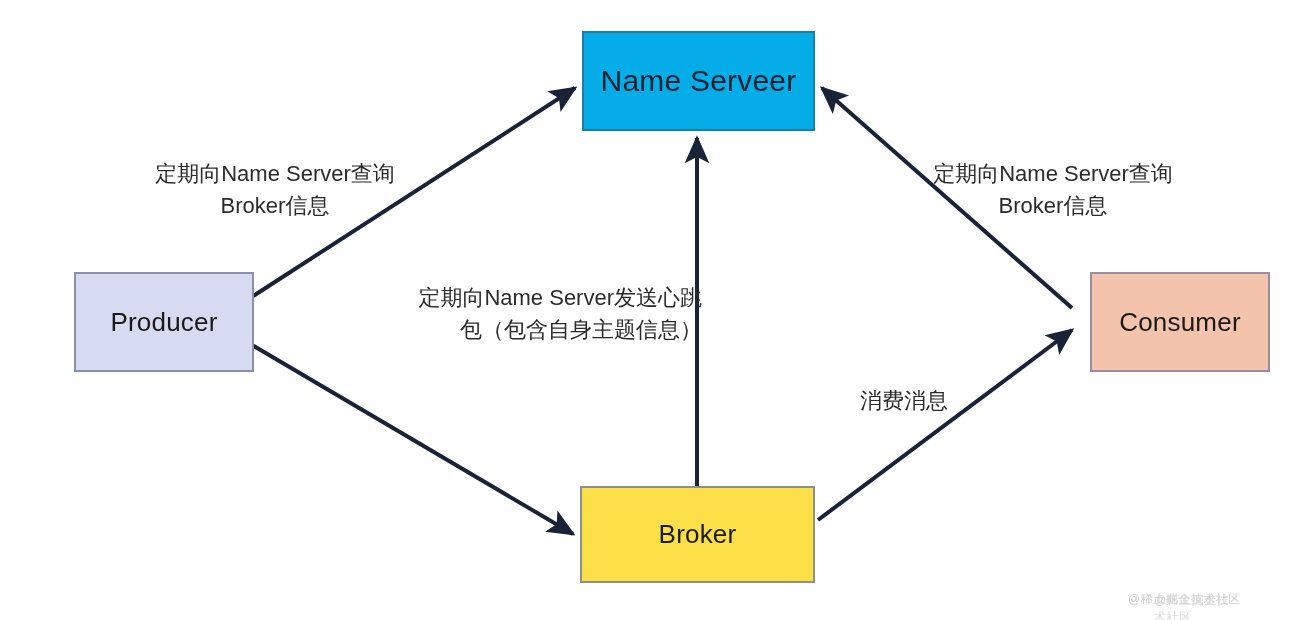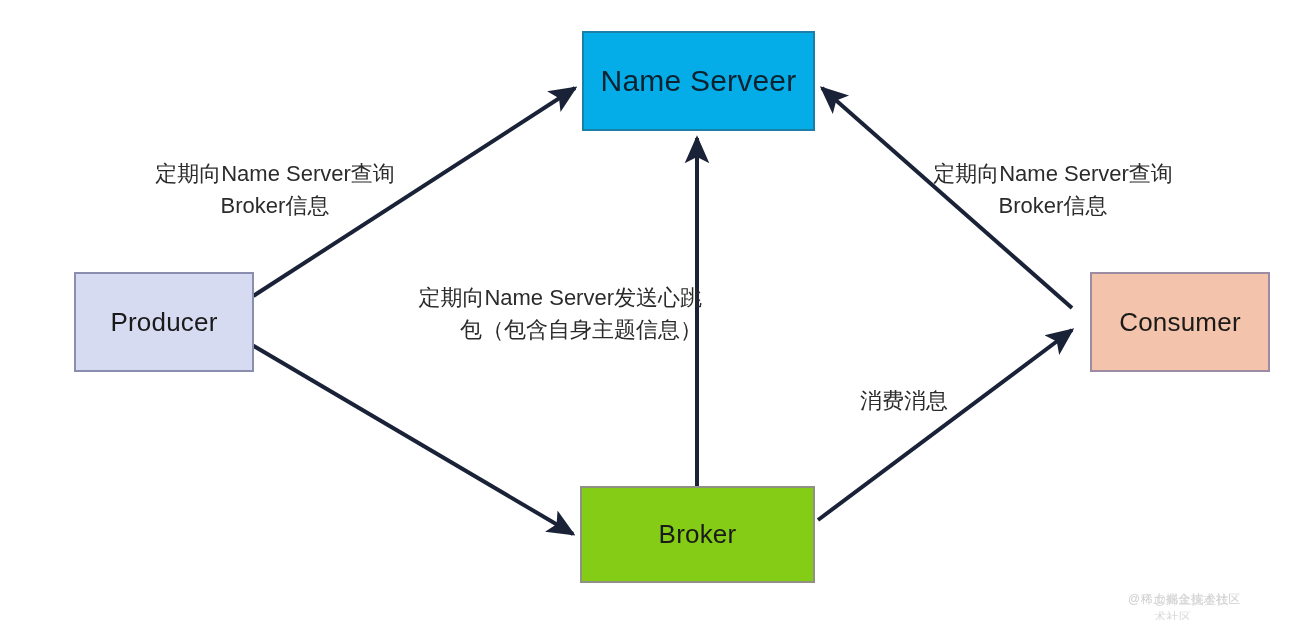--- a/index.html
+++ b/index.html
@@ -64,21 +64,21 @@
     border: 2px solid #9b8ba3;
     font-size: 26px;
     margin-left: 12px;
   }
 
   #node-broker {
     left: 580px;
     top: 486px;
     width: 235px;
     height: 97px;
-    background: #84cc16;
+    background: #fde047;
     border: 2px solid #8e9183;
     font-size: 26px;
   }
 
   .edge-label {
     position: absolute;
     color: #2b2b2b;
     font-size: 22px;
     line-height: 1.45;
     text-align: center;

